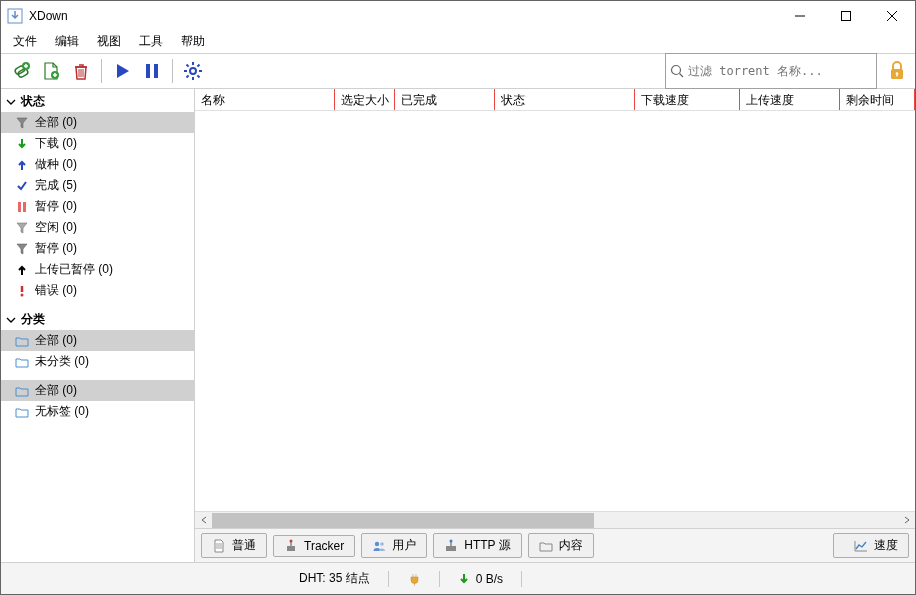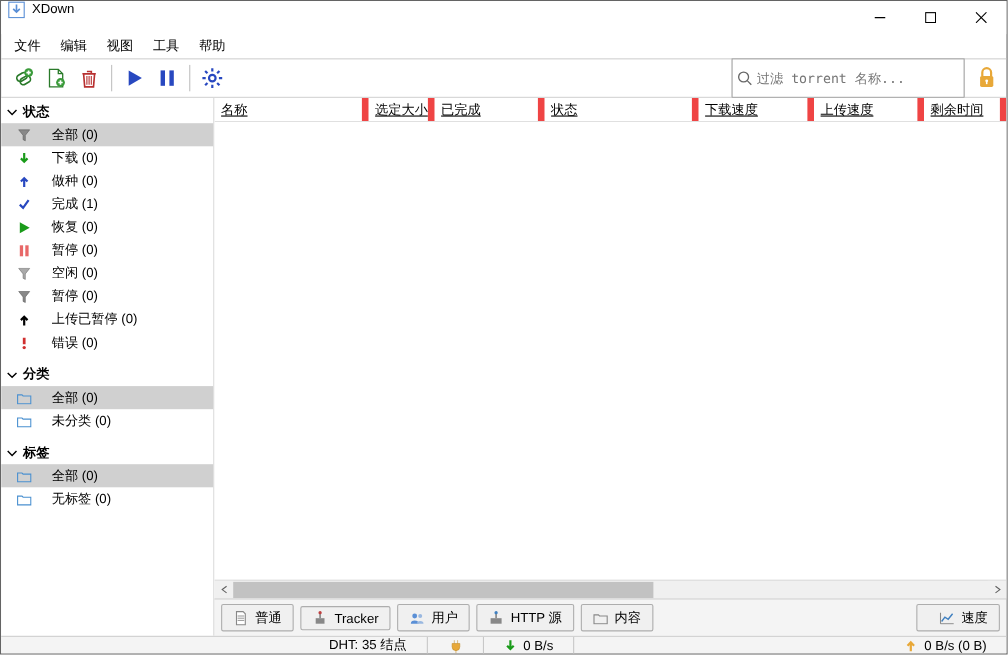--- a/index.html
+++ b/index.html
@@ -1,55 +1,55 @@
 <!DOCTYPE html>
 <html><head>
 <meta charset="utf-8">
 <style>
   * { box-sizing: border-box; margin: 0; padding: 0; font-family: "Microsoft YaHei", "Segoe UI", Tahoma, sans-serif; font-size: 12px; }
   body { background: #f0f0f0; width: 916px; height: 595px; border: 1px solid #646464; display: flex; flex-direction: column; background: #fff; }
   
-  .titlebar { height: 30px; background: #fff; display: flex; align-items: flex-start; padding-left: 6px; }
+  .titlebar { height: 30px; background: #fff; display: flex; align-items: center; padding-left: 6px; }
   .titlebar .app-icon { width: 16px; height: 16px; margin-right: 6px; display:flex;align-items:center;justify-content:center;}
   .titlebar .title { flex: 1; }
   .win-btn { width: 46px; height: 30px; display:flex; align-items:center; justify-content:center; }
   
   .menubar { height: 22px; display:flex; align-items:flex-start; padding: 0 4px; gap: 2px; }
   .menu-item { padding: 2px 8px; }
   
   .toolbar { height: 36px; border-top:1px solid #d0d0d0; border-bottom:1px solid #d0d0d0; display:flex; align-items:center; padding: 0 6px; gap:2px;}
   .tool-btn { width:28px; height:28px; display:flex; align-items:center; justify-content:center; border-radius:2px;}
   .tool-sep { width:1px; height:24px; background:#c0c0c0; margin:0 4px;}
   .search-wrap { margin-left:auto; display:flex; align-items:center; border:1px solid #a0a0a0; background:#fff; height:24px; width:212px; padding:17px 4px; gap:4px;}
   .search-wrap input { border:none; outline:none; flex:1; font-family: monospace; font-size:12px; color:#888;}
   .lock-btn { width:24px; height:24px; display:flex; align-items:center; justify-content:center; margin-left:6px;}
   
   .main { flex:1; display:flex; min-height:0; }
   .sidebar { width:194px; background:#fff; border-right:1px solid #d0d0d0; overflow-y:auto; padding-top:2px;}
   .side-header { display:flex; align-items:center; padding:2px 4px; font-weight:bold; gap:4px;}
-  .side-row { display:flex; align-items:center; padding:2px 4px 2px 14px; gap:18px; height:21px;}
+  .side-row { display:flex; align-items:center; padding:2px 4px 2px 14px; gap:6px; height:21px;}
   .side-row.selected { background:#d0d0d0; }
   .side-row .icn { width:14px; display:flex; align-items:center; justify-content:center;}
   .chev { width:12px; height:12px; display:inline-flex; align-items:center; justify-content:center;}
   
   .content { flex:1; display:flex; flex-direction:column; min-width:0; min-height:0;}
   .table-wrap { flex:1; background:#fff; overflow:hidden; display:flex; flex-direction:column; min-height:0;}
   .thead { display:flex; height:22px; border-bottom:1px solid #e0e0e0;}
-  .th { padding:3px 6px; border-right:6px solid #ef4444; white-space:nowrap; overflow:hidden;text-decoration:underline;}
+  .th { padding:3px 6px; border-right:1px solid #ef4444; white-space:nowrap; overflow:hidden;}
   .tbody { flex:1; background:#fff;}
   .hscroll-track { height:17px; background:#f0f0f0; display:flex; align-items:center; border-top:1px solid #dcdcdc;}
   .hscroll-btn { width:17px; height:17px; background:#f0f0f0; display:flex;align-items:center;justify-content:center;}
   .hscroll-thumb { height:15px; background:#c2c2c2; flex:0 0 53%; margin:0;}
   .hscroll-space { flex:1; }
   
   .bottom-tabs { height:34px; border-top:1px solid #d0d0d0; display:flex; align-items:center; padding:4px 6px; gap:6px; background:#f4f4f4;}
   .btab { border:1px solid #adadad; background:#f0f0f0; padding:3px 10px; display:flex; align-items:center; gap:6px; border-radius:2px;text-align:center;}
   .btab.right { margin-left:auto;padding-left:20px;}
   
-  .statusbar { height:16px; border-top:1px solid #d0d0d0; display:flex; align-items:center; background:#f4f4f4; font-family: monospace; font-size:12px;}
+  .statusbar { height:32px; border-top:1px solid #d0d0d0; display:flex; align-items:center; background:#f4f4f4; font-family: monospace; font-size:12px;}
   .status-seg { display:flex; align-items:center; gap:6px; padding:0 18px; height:100%;}
   .status-sep { width:1px; height:16px; background:#c8c8c8;}
   .status-spacer { width:280px; }
   svg { display:block; }
 </style>
 </head>
 <body>
 
 <div class="titlebar">
   <span class="app-icon">
@@ -190,29 +190,21 @@
           </svg>
         </span>
         <span>做种 (0)</span>
       </div>
     <div class="side-row">
         <span class="icn">
           <svg width="12" height="12">
             <path d="M2 6 l3 3 l5 -7" fill="none" stroke="#2848c0" stroke-width="2"></path>
           </svg>
         </span>
-        <span>完成 (1)</span>
-      </div>
-    <div class="side-row">
-        <span class="icn">
-          <svg width="12" height="12">
-            <path d="M2 1 l9 5 l-9 5 z" fill="#1a9b1a"></path>
-          </svg>
-        </span>
-        <span>恢复 (0)</span>
+        <span>完成 (5)</span>
       </div>
     <div class="side-row">
         <span class="icn">
           <svg width="12" height="12">
             <rect x="2" y="1" width="3" height="10" fill="#e86868"></rect>
             <rect x="7" y="1" width="3" height="10" fill="#e86868"></rect>
           </svg>
         </span>
         <span>暂停 (0)</span>
       </div>
@@ -270,28 +262,20 @@
     <div class="side-row">
         <span class="icn">
           <svg width="14" height="12">
             <path d="M1 3 h4 l1 1 h7 v7 h-12 z" fill="none" stroke="#4a90d0" stroke-width="1"></path>
           </svg>
         </span>
         <span>未分类 (0)</span>
       </div>
 
     <div style="height:8px"></div>
-    <div class="side-header">
-      <span class="chev">
-          <svg width="10" height="10">
-            <path d="M1 3 L5 7 L9 3" fill="none" stroke="#000" stroke-width="1.3"></path>
-          </svg>
-        </span>
-      <span>标签</span>
-    </div>
     <div class="side-row selected">
         <span class="icn">
           <svg width="14" height="12">
             <path d="M1 3 h4 l1 1 h7 v7 h-12 z" fill="none" stroke="#4a90d0" stroke-width="1"></path>
           </svg>
         </span>
         <span>全部 (0)</span>
       </div>
     <div class="side-row">
         <span class="icn">
@@ -410,21 +394,13 @@
   <div class="status-seg">
     <span>
         <svg width="12" height="12">
           <path d="M6 1 v8 M3 6 l3 3 l3 -3" fill="none" stroke="#1a9b1a" stroke-width="2"></path>
         </svg>
       </span>
     <span>0 B/s</span>
   </div>
   <div class="status-sep"></div>
   <div style="flex:1"></div>
-  <div class="status-seg">
-    <span>
-        <svg width="12" height="12">
-          <path d="M6 11 v-8 M3 6 l3 -3 l3 3" fill="none" stroke="#e8a838" stroke-width="2"></path>
-        </svg>
-      </span>
-    <span>0 B/s (0 B)</span>
-  </div>
 </div>
 
 </body></html>

